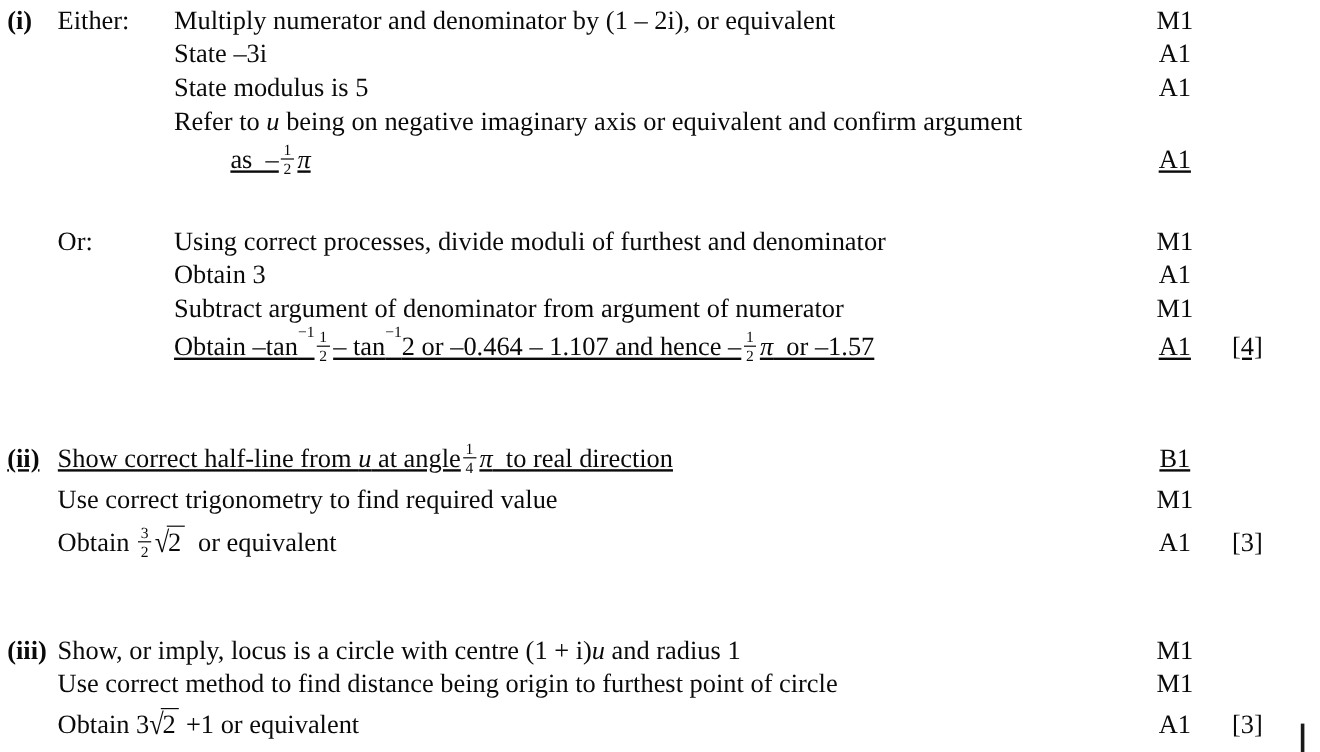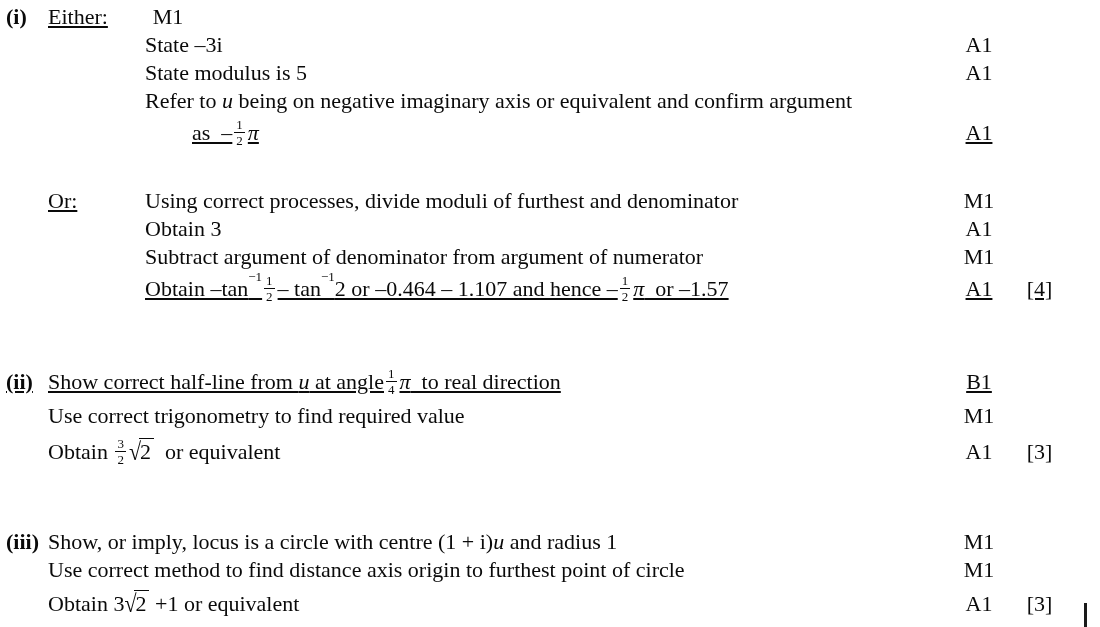--- a/index.html
+++ b/index.html
@@ -19,21 +19,21 @@
   .h32 { height: 32px; line-height: 32px; }
   .h36 { height: 36px; line-height: 36px; text-decoration: underline; }
   .h40 { height: 40px; line-height: 40px; align-items: center; }
 
   .c-label  { flex: 0 0 42px; font-weight: bold; white-space: nowrap; }
   .c-prefix { flex: 0 0 97px; white-space: nowrap; }
   .c-text   { flex: 1 1 auto; white-space: nowrap; overflow: hidden; }
   .c-mark   { flex: 0 0 46px; text-align: center; }
   .c-total  { flex: 0 0 75px; text-align: center; }
 
-  .underline { text-decoration: underline; }
+  .underline { }
   .indent1 { padding-left: 47px; }
 
   .sec-i-either { margin-bottom: 36px; }
   .sec-i-or     { margin-bottom: 57px; }
   .sec-ii       { margin-bottom: 56px; }
 
   i { font-style: italic; }
 
   sup {
     font-size: 13px;
@@ -67,20 +67,21 @@
 </style>
 </head>
 <body>
 
 <div class="sheet">
 
   <div class="section sec-i-either">
     <div class="row h28">
       <span class="c-label">(i)</span>
       <span class="c-prefix"><span class="underline">Either:</span></span>
+      <span class="c-text">Multiply numerator and denominator by (1 – 2i), or equivalent</span>
       <span class="c-mark">M1</span>
       <span class="c-total"></span>
     </div>
     <div class="row h28">
       <span class="c-label"></span>
       <span class="c-prefix"></span>
       <span class="c-text">State –3i</span>
       <span class="c-mark">A1</span>
       <span class="c-total"></span>
     </div>
@@ -161,21 +162,21 @@
 
   <div class="section sec-iii">
     <div class="row h28">
       <span class="c-label">(iii)</span>
       <span class="c-text">Show, or imply, locus is a circle with centre (1 + i)<i>u</i> and radius 1</span>
       <span class="c-mark">M1</span>
       <span class="c-total"></span>
     </div>
     <div class="row h28">
       <span class="c-label"></span>
-      <span class="c-text">Use correct method to find distance axis origin to furthest point of circle</span>
+      <span class="c-text">Use correct method to find distance being origin to furthest point of circle</span>
       <span class="c-mark">M1</span>
       <span class="c-total"></span>
     </div>
     <div class="row h40">
       <span class="c-label"></span>
       <span class="c-text">Obtain 3<span class="sqrt"><span class="rad">√</span><span class="vinc">2</span></span> +1 or equivalent</span>
       <span class="c-mark">A1</span>
       <span class="c-total">[3]</span>
     </div>
   </div>

